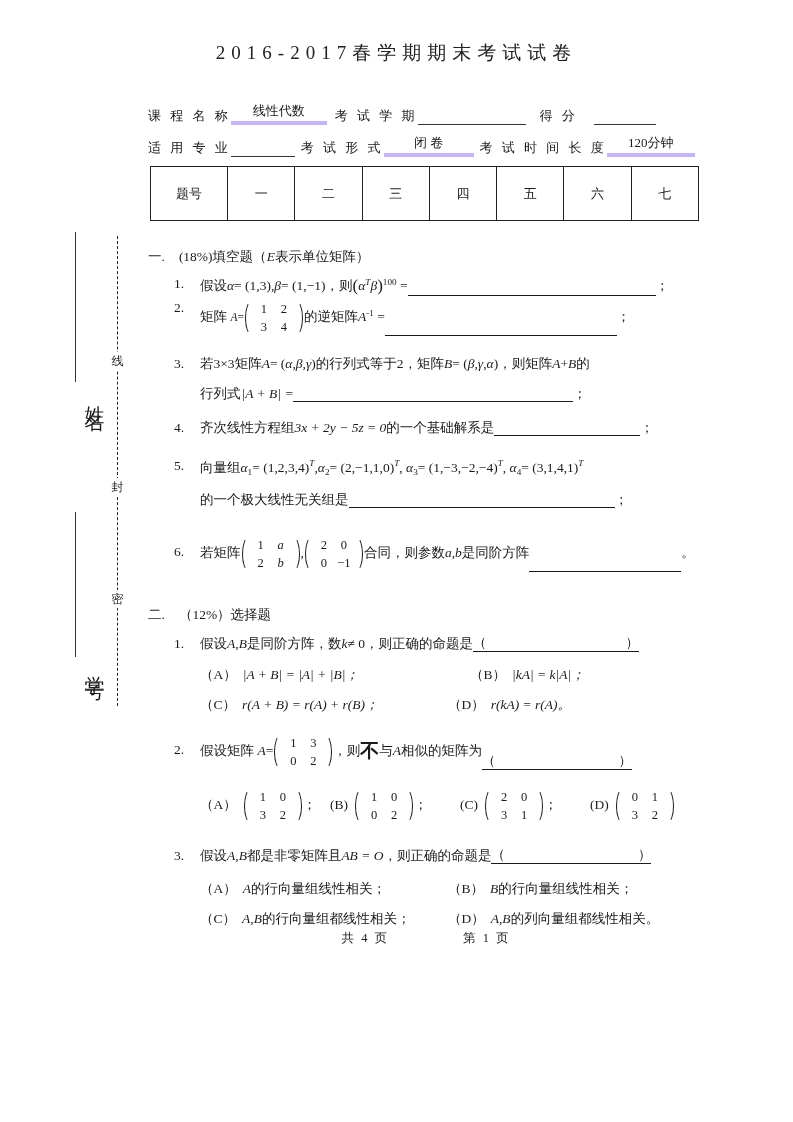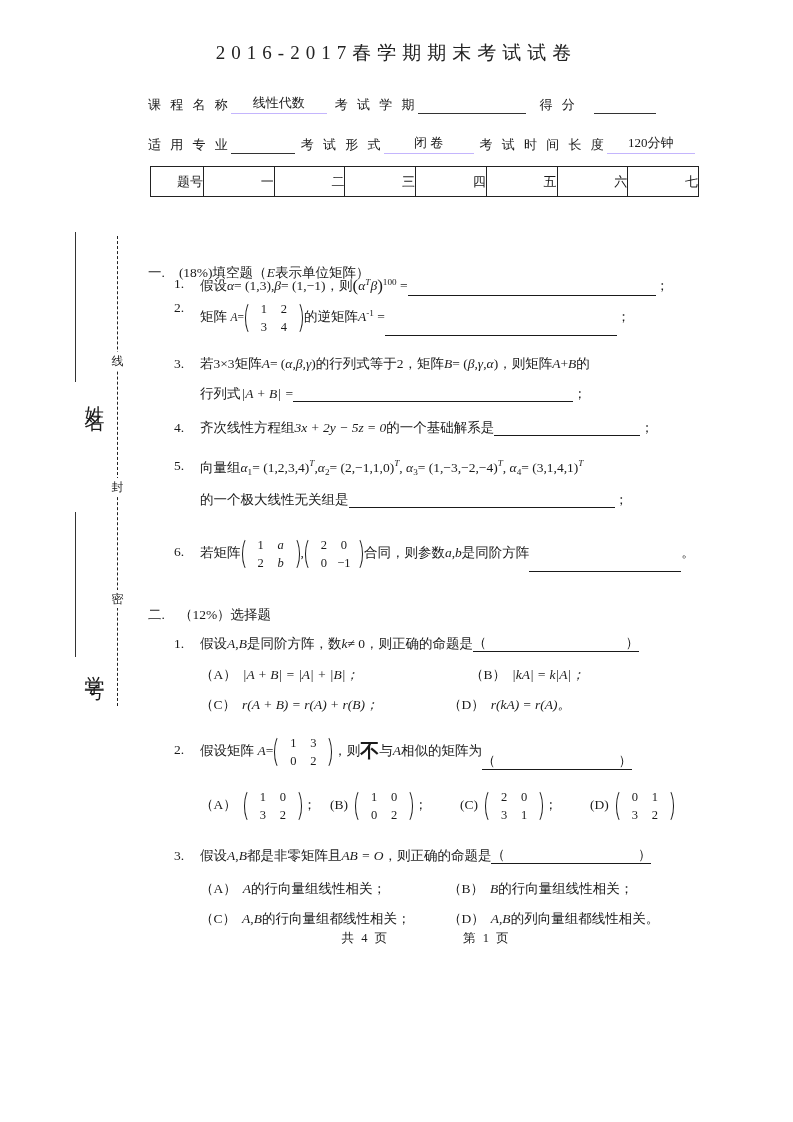--- a/index.html
+++ b/index.html
@@ -90,35 +90,35 @@
   }
 
   
   .hdr {
     position: absolute;
     left: 0;
     width: 556px;
     font-size: 13px;
     color: #1a1a1a;
   }
-  .hdr-row1 { top: 94px; }
+  .hdr-row1 { top: 102px; }
   .hdr-row2 { top: 134px; }
   .hdr-line {
     display: flex;
     align-items: flex-end;
     white-space: nowrap;
   }
   .hdr-lbl {
     letter-spacing: 3px;
     flex: 0 0 auto;
   }
   .hdr-val {
     flex: 0 0 auto;
     text-align: center;
-    border-bottom: 1px solid #c4b5fd;
+    border-bottom: 4px solid #c4b5fd;
     padding: 0 4px 1px 4px;
   }
   .hdr-blank {
     flex: 0 0 auto;
     border-bottom: 1px solid #333;
     height: 15px;
   }
   .hdr-gap { flex: 0 0 auto; }
 
   
@@ -126,23 +126,23 @@
     position: absolute;
     top: 166px;
     left: 2px;
     border-collapse: collapse;
     width: 549px;
     font-size: 13px;
   }
   .score-table td {
     border: 1px solid #222;
     height: 29px;
-    text-align: right;
+    text-align: center;
     vertical-align: middle;
-    padding: 0;
+    padding: 12px;
   }
   .score-table td.head-cell { width: 52px; }
 
   
   .sec-head {
     position: absolute;
     left: 0;
     font-size: 13.5px;
     white-space: nowrap;
   }
@@ -317,21 +317,21 @@
       <td>二</td>
       <td>三</td>
       <td>四</td>
       <td>五</td>
       <td>六</td>
       <td>七</td>
     </tr>
   </tbody>
     </table>
 
-  <div class="sec-head" style="top:264px;">
+  <div class="sec-head" style="top:248px;">
     <span class="sec-num">一.</span><span>(18%)填空题（</span><span class="mi">E</span><span>表示单位矩阵）</span>
   </div>
 
   <div class="q" style="top:276px;">
     <span class="q-num">1.</span>
     <span class="q-body"><span>假设</span><span class="mi">α</span><span class="mn">= (1,3),</span><span class="mi">β</span><span class="mn">= (1,−1)</span><span>，则</span><span class="mn" style="font-size:17px;vertical-align:-1px;">(</span><span class="mi">α</span><span class="sup">T</span><span class="mi">β</span><span class="mn" style="font-size:17px;vertical-align:-1px;">)</span><span class="sup-n">100</span>
       <span class="mn">=</span><span class="blank" style="width:248px;"></span><span>；</span></span>
   </div>
 
   <div class="q" style="top:300px;">

